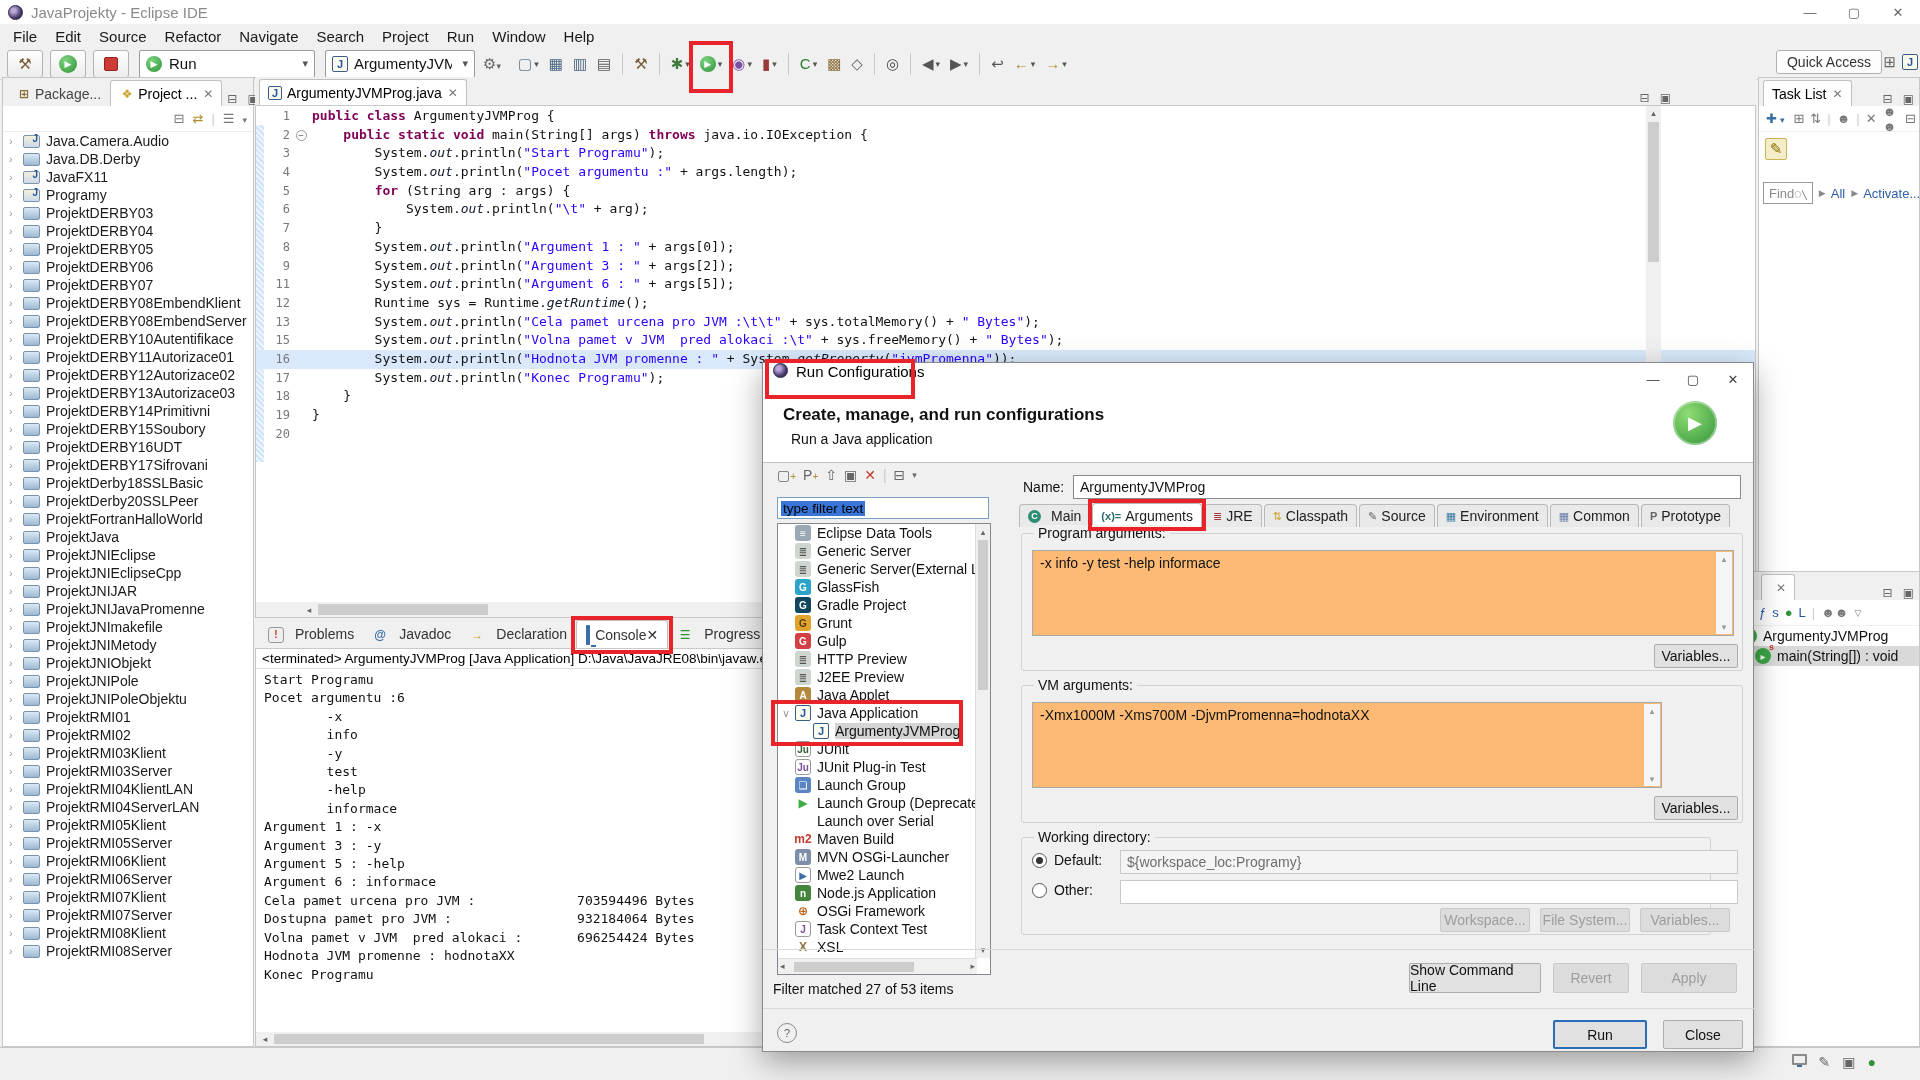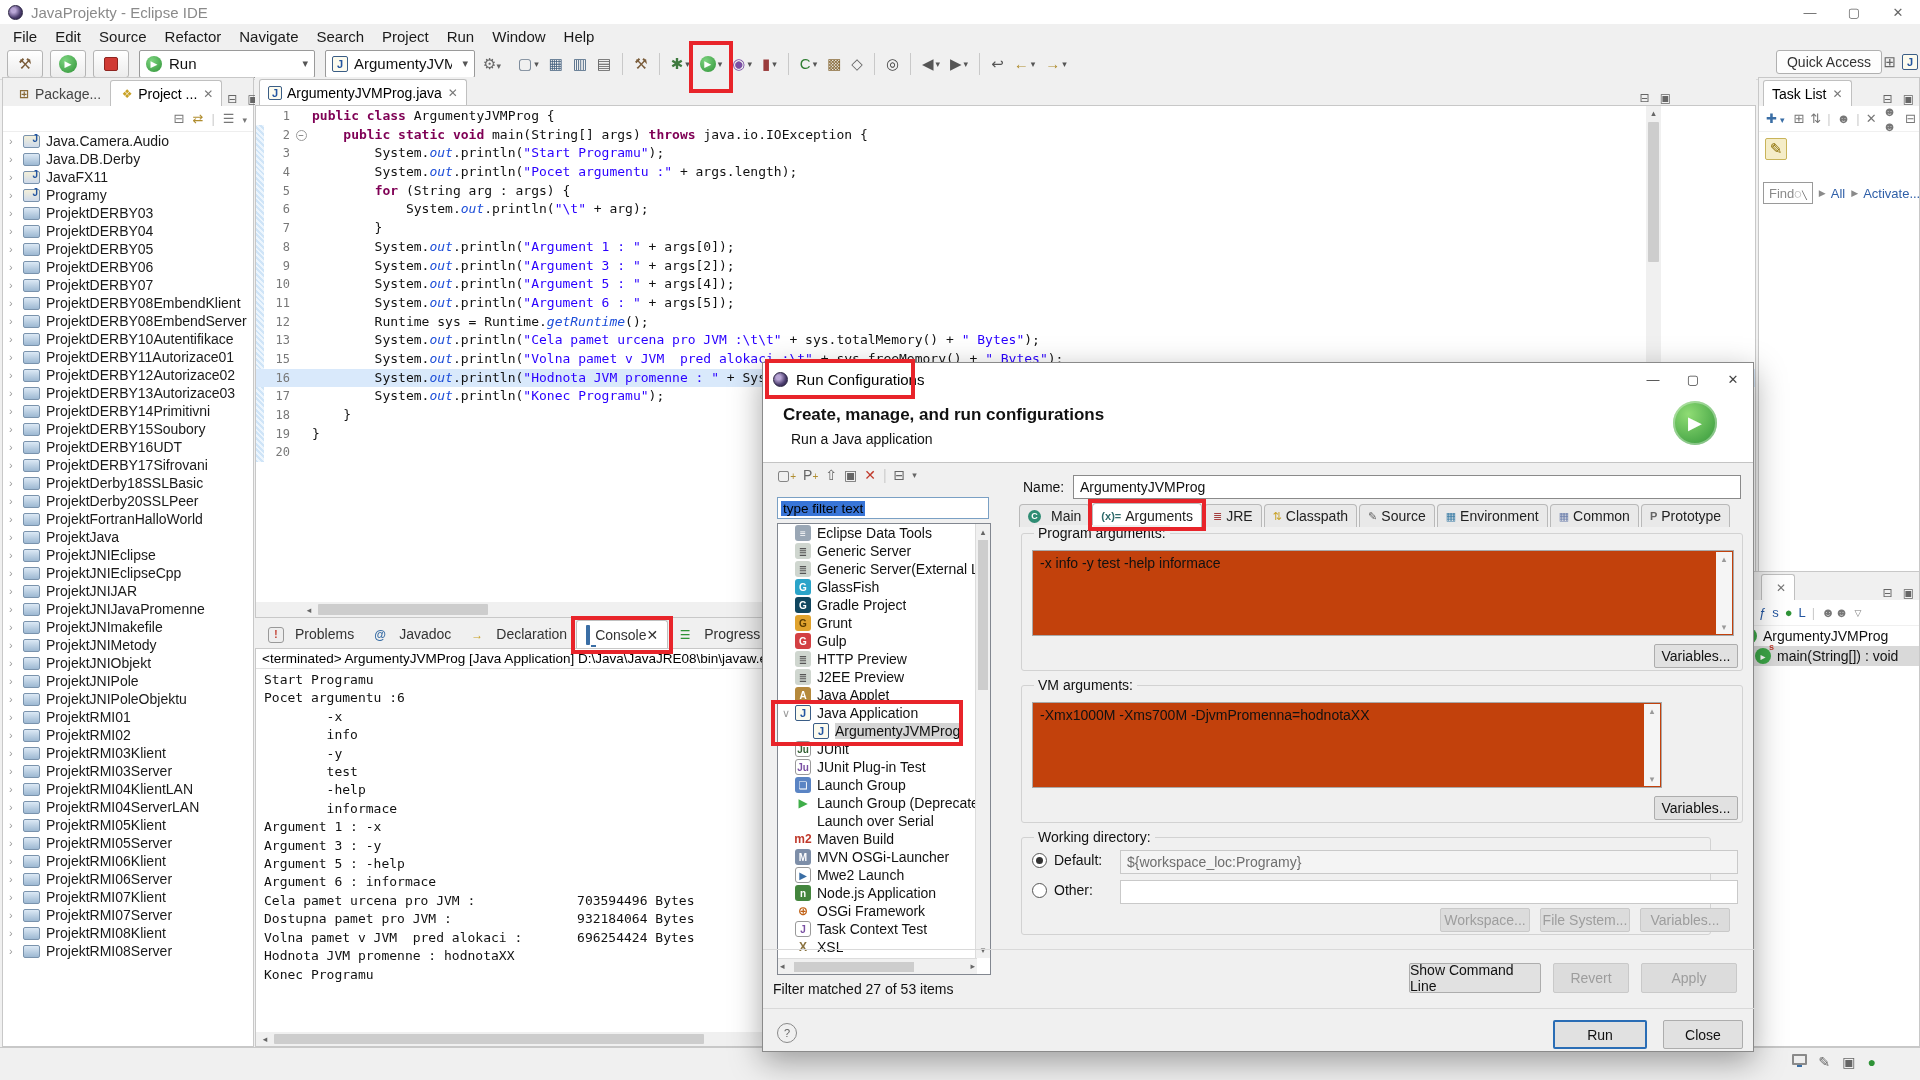--- a/index.html
+++ b/index.html
@@ -52,21 +52,21 @@
 #editor-body{left:255px;top:105px;width:1501px;height:513px;background:#fff;border:1px solid #c8c8c8;overflow:hidden}
 #sel-strip{left:0;top:19px;width:8px;height:337px;background:repeating-linear-gradient(45deg,#cfe4f7 0 2px,#ecf5fd 2px 4px)}
 #code-rows{position:absolute;left:0;top:1px;width:100%}
 .code-row{height:18.7px;line-height:18.7px;display:flex;white-space:pre;font-family:"DejaVu Sans Mono","Liberation Mono",monospace;font-size:13px}
 .code-row.cur{background:#d9e9fb}
 .ln{width:34px;text-align:right;color:#787878;flex:none;font-size:12px}
 .foldcol{width:22px;flex:none;display:flex;align-items:center;justify-content:center}
 .foldmark{width:11px;height:11px;border:1px solid #9a9a9a;border-radius:50%;background:#fff;color:#666;font-size:9px;line-height:9px;text-align:center}
 .kw{color:#7f0055;font-weight:bold}
 .str{color:#2a00ff}
-.it{color:#1d4ed8;font-style:italic}
+.it{color:#0f172a;font-style:italic}
 
 .sb{background:#f0f0f0;position:absolute}
 .sb .thumb{background:#cdcdcd;position:absolute;border-radius:1px}
 .sb .arr{color:#666;font-size:9px;position:absolute;display:flex;align-items:center;justify-content:center}
 
 #console-tabs{left:255px;top:618px;width:1501px;height:30px;display:flex;align-items:flex-end;background:#f0f0f0;padding-left:4px}
 .ctab{position:relative;height:28px;display:flex;align-items:center;padding:0 9px;color:#333;font-size:14px;white-space:nowrap}
 .ctab.sel{background:#fff;border:1px solid #c0c0c0;border-bottom:none;border-radius:3px 3px 0 0}
 .ctab .ci{margin-right:5px}
 .icon-monitor{width:15px;height:11px;border:2px solid #3a6ea5;background:#eaf3fc;border-radius:1px;position:relative;flex:none}
@@ -92,21 +92,21 @@
 
 .bdg{display:inline-flex;width:16px;height:16px;border-radius:3px;align-items:center;justify-content:center;font-size:10px;font-weight:bold;color:#fff;margin-right:6px;flex:none}
 .bdg.circ{border-radius:50%}
 .bdg.plain{background:none!important;font-size:12px}
 
 #statusbar{left:0;top:1047px;width:1920px;height:33px;background:#f0f0f0;border-top:1px solid #c8c8c8}
 #sb-icons{position:absolute;right:44px;top:6px;display:flex;color:#666}
 #sb-icons span{margin-left:12px;font-size:14px}
 
 #dialog{left:762px;top:362px;width:992px;height:690px;background:#f0f0f0;border:1px solid #8a8a8a;box-shadow:0 10px 30px rgba(0,0,0,.35);z-index:50}
-#dlg-titlebar{position:relative;height:32px;background:#fff;display:flex;align-items:center;padding-left:10px;color:#000}
+#dlg-titlebar{position:relative;height:32px;background:#fff;display:flex;padding-left:10px;color:#000}
 #dlg-controls{margin-left:auto;display:flex;height:32px}
 #dlg-controls .wbtn{width:40px;display:flex;align-items:center;justify-content:center;color:#444;font-size:13px}
 #dlg-header{height:68px;background:#fff;border-bottom:1px solid #c4c4c4;position:relative}
 #dlg-header .h1{position:absolute;left:20px;top:10px;font-weight:bold;font-size:17px}
 #dlg-header .h2{position:absolute;left:28px;top:36px;font-size:14px}
 #dlg-roundel{position:absolute;right:36px;top:6px;width:44px;height:44px;border-radius:50%;background:radial-gradient(circle at 35% 30%,#8fdc74,#2f9337);display:flex;align-items:center;justify-content:center;color:#fff;font-size:18px;box-shadow:inset 0 0 0 2px rgba(255,255,255,.35)}
 #dlg-lefticons{position:absolute;left:14px;top:104px;display:flex;align-items:center;color:#666}
 #dlg-lefticons span{margin-right:7px;font-size:14px}
 #dlg-filter{position:absolute;left:14px;top:134px;width:212px;height:22px;border:1px solid #7aa0c4;background:#fff;display:flex;align-items:center;padding-left:3px;font-size:13.5px}
 #dlg-filter .selbg{background:#3875d7;color:#000000;padding:0 2px}
@@ -119,21 +119,21 @@
 #dtree-hsb{position:absolute;left:0;bottom:0;width:199px;height:16px;background:#f0f0f0;border-top:1px solid #dcdcdc}
 #dlg-filterstatus{position:absolute;left:10px;top:618px;font-size:14px}
 #dlg-name-label{position:absolute;left:260px;top:116px;font-size:14px}
 #dlg-name-field{position:absolute;left:310px;top:112px;width:668px;height:24px;border:1px solid #8a8a8a;background:#fff;display:flex;align-items:center;padding-left:6px;font-size:14px}
 #dlg-tabs{position:absolute;left:256px;top:140px;display:flex;align-items:flex-end;height:24px}
 .dtab{position:relative;height:23px;display:flex;align-items:center;padding:0 8px;border:1px solid #b9b9b9;border-bottom:none;border-radius:4px 4px 0 0;margin-right:2px;background:#e9e9e9;color:#222;font-size:14px;white-space:nowrap}
 .dtab.sel{background:#fff;height:24px}
 .dtab .ti{margin-right:4px;font-size:11px}
 .group{position:absolute;border:1px solid #d2d2d2;border-radius:3px}
 .group-label{position:absolute;left:12px;top:-9px;background:#f0f0f0;padding:0 4px;font-size:14px}
-.ta{position:absolute;background:#c2410c;border:1px solid #a9a9a9;font-size:14px;padding:4px 20px 4px 7px}
+.ta{position:absolute;background:#fdba74;border:1px solid #a9a9a9;font-size:14px;padding:4px 20px 4px 7px}
 .ta-sb{position:absolute;right:1px;top:1px;bottom:1px;width:16px;background:#f5f5f5;color:#9a9a9a;font-size:9px;display:flex;flex-direction:column;justify-content:space-between;align-items:center;padding:2px 0}
 .btn{position:absolute;background:#e1e1e1;border:1px solid #adadad;display:flex;align-items:center;justify-content:center;font-size:14px;border-radius:2px}
 .btn.dis{background:#dcdcdc;border-color:#c9c9c9;color:#9d9d9d}
 .btn.def{border:2px solid #2a6db5}
 .radio{width:15px;height:15px;border:1px solid #555;border-radius:50%;background:#fff;position:relative;flex:none}
 .radio.on::after{content:"";position:absolute;left:3px;top:3px;width:7px;height:7px;border-radius:50%;background:#333}
 .wd-row{position:absolute;display:flex;align-items:center;font-size:14px}
 .field{border:1px solid #c9c9c9;background:#fff;height:24px;display:flex;align-items:center;padding-left:6px;font-size:14px}
 .hr{position:absolute;left:0;width:992px;height:1px;background:#d9d9d9}
 
@@ -539,21 +539,20 @@
   <div id="code-rows">
       <div class="code-row"><span class="ln">1</span><span class="foldcol"></span><span><span class="kw">public</span> <span class="kw">class</span> ArgumentyJVMProg {</span></div>
       <div class="code-row"><span class="ln">2</span><span class="foldcol"><span class="foldmark">−</span></span><span>    <span class="kw">public</span> <span class="kw">static</span> <span class="kw">void</span> main(String[] args) <span class="kw">throws</span> java.io.IOException {</span></div>
       <div class="code-row"><span class="ln">3</span><span class="foldcol"></span><span>        System.<span class="it">out</span>.println(<span class="str">"Start Programu"</span>);</span></div>
       <div class="code-row"><span class="ln">4</span><span class="foldcol"></span><span>        System.<span class="it">out</span>.println(<span class="str">"Pocet argumentu :"</span> + args.length);</span></div>
       <div class="code-row"><span class="ln">5</span><span class="foldcol"></span><span>        <span class="kw">for</span> (String arg : args) {</span></div>
       <div class="code-row"><span class="ln">6</span><span class="foldcol"></span><span>            System.<span class="it">out</span>.println(<span class="str">"\t"</span> + arg);</span></div>
       <div class="code-row"><span class="ln">7</span><span class="foldcol"></span><span>        }</span></div>
       <div class="code-row"><span class="ln">8</span><span class="foldcol"></span><span>        System.<span class="it">out</span>.println(<span class="str">"Argument 1 : "</span> + args[0]);</span></div>
       <div class="code-row"><span class="ln">9</span><span class="foldcol"></span><span>        System.<span class="it">out</span>.println(<span class="str">"Argument 3 : "</span> + args[2]);</span></div>
-      <div class="code-row"><span class="ln">10</span><span class="foldcol"></span><span>        System.<span class="it">out</span>.println(<span class="str">"Argument 5 : "</span> + args[4]);</span></div>
       <div class="code-row"><span class="ln">11</span><span class="foldcol"></span><span>        System.<span class="it">out</span>.println(<span class="str">"Argument 6 : "</span> + args[5]);</span></div>
       <div class="code-row"><span class="ln">12</span><span class="foldcol"></span><span>        Runtime sys = Runtime.<span class="it">getRuntime</span>();</span></div>
       <div class="code-row"><span class="ln">13</span><span class="foldcol"></span><span>        System.<span class="it">out</span>.println(<span class="str">"Cela pamet urcena pro JVM :\t\t"</span> + sys.totalMemory() + <span class="str">" Bytes"</span>);</span></div>
       <div class="code-row"><span class="ln">15</span><span class="foldcol"></span><span>        System.<span class="it">out</span>.println(<span class="str">"Volna pamet v JVM  pred alokaci :\t"</span> + sys.freeMemory() + <span class="str">" Bytes"</span>);</span></div>
       <div class="code-row cur"><span class="ln">16</span><span class="foldcol"></span><span>        System.<span class="it">out</span>.println(<span class="str">"Hodnota JVM promenne : "</span> + System.<span class="it">getProperty</span>(<span class="str">"jvmPromenna"</span>));</span></div>
       <div class="code-row"><span class="ln">17</span><span class="foldcol"></span><span>        System.<span class="it">out</span>.println(<span class="str">"Konec Programu"</span>);</span></div>
       <div class="code-row"><span class="ln">18</span><span class="foldcol"></span><span>    }</span></div>
       <div class="code-row"><span class="ln">19</span><span class="foldcol"></span><span>}</span></div>
       <div class="code-row"><span class="ln">20</span><span class="foldcol"></span><span></span></div>
     </div>

